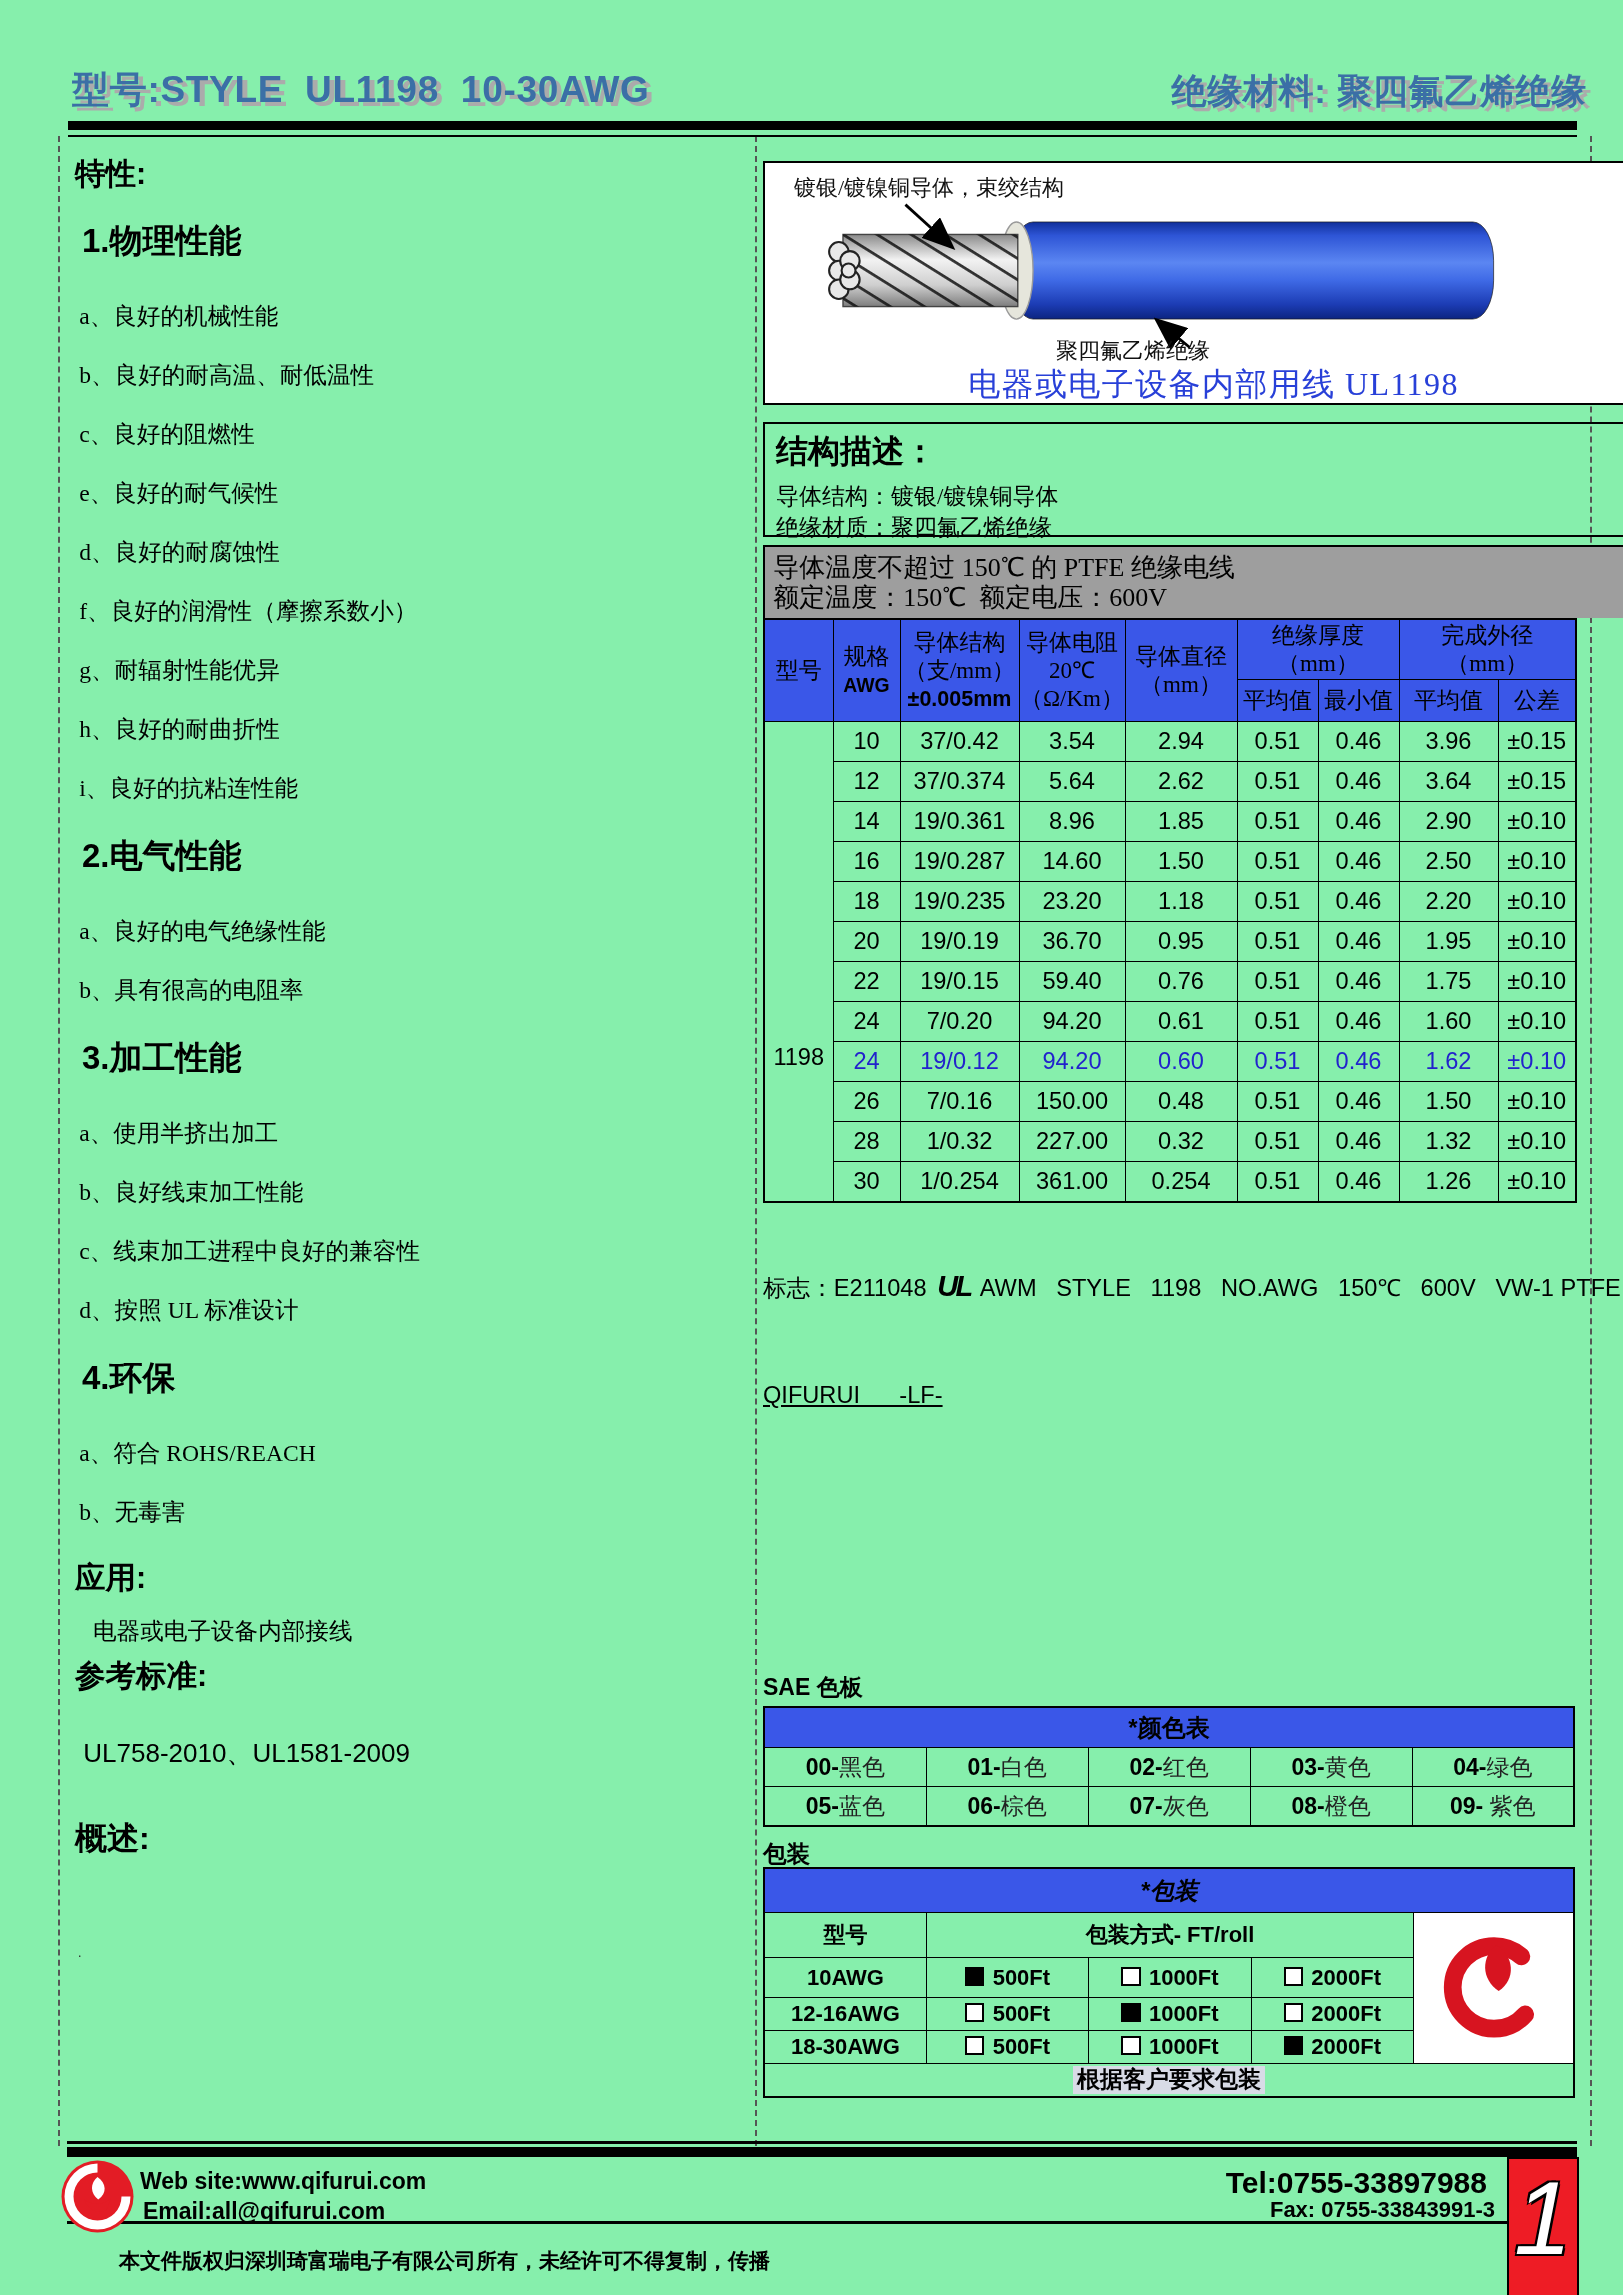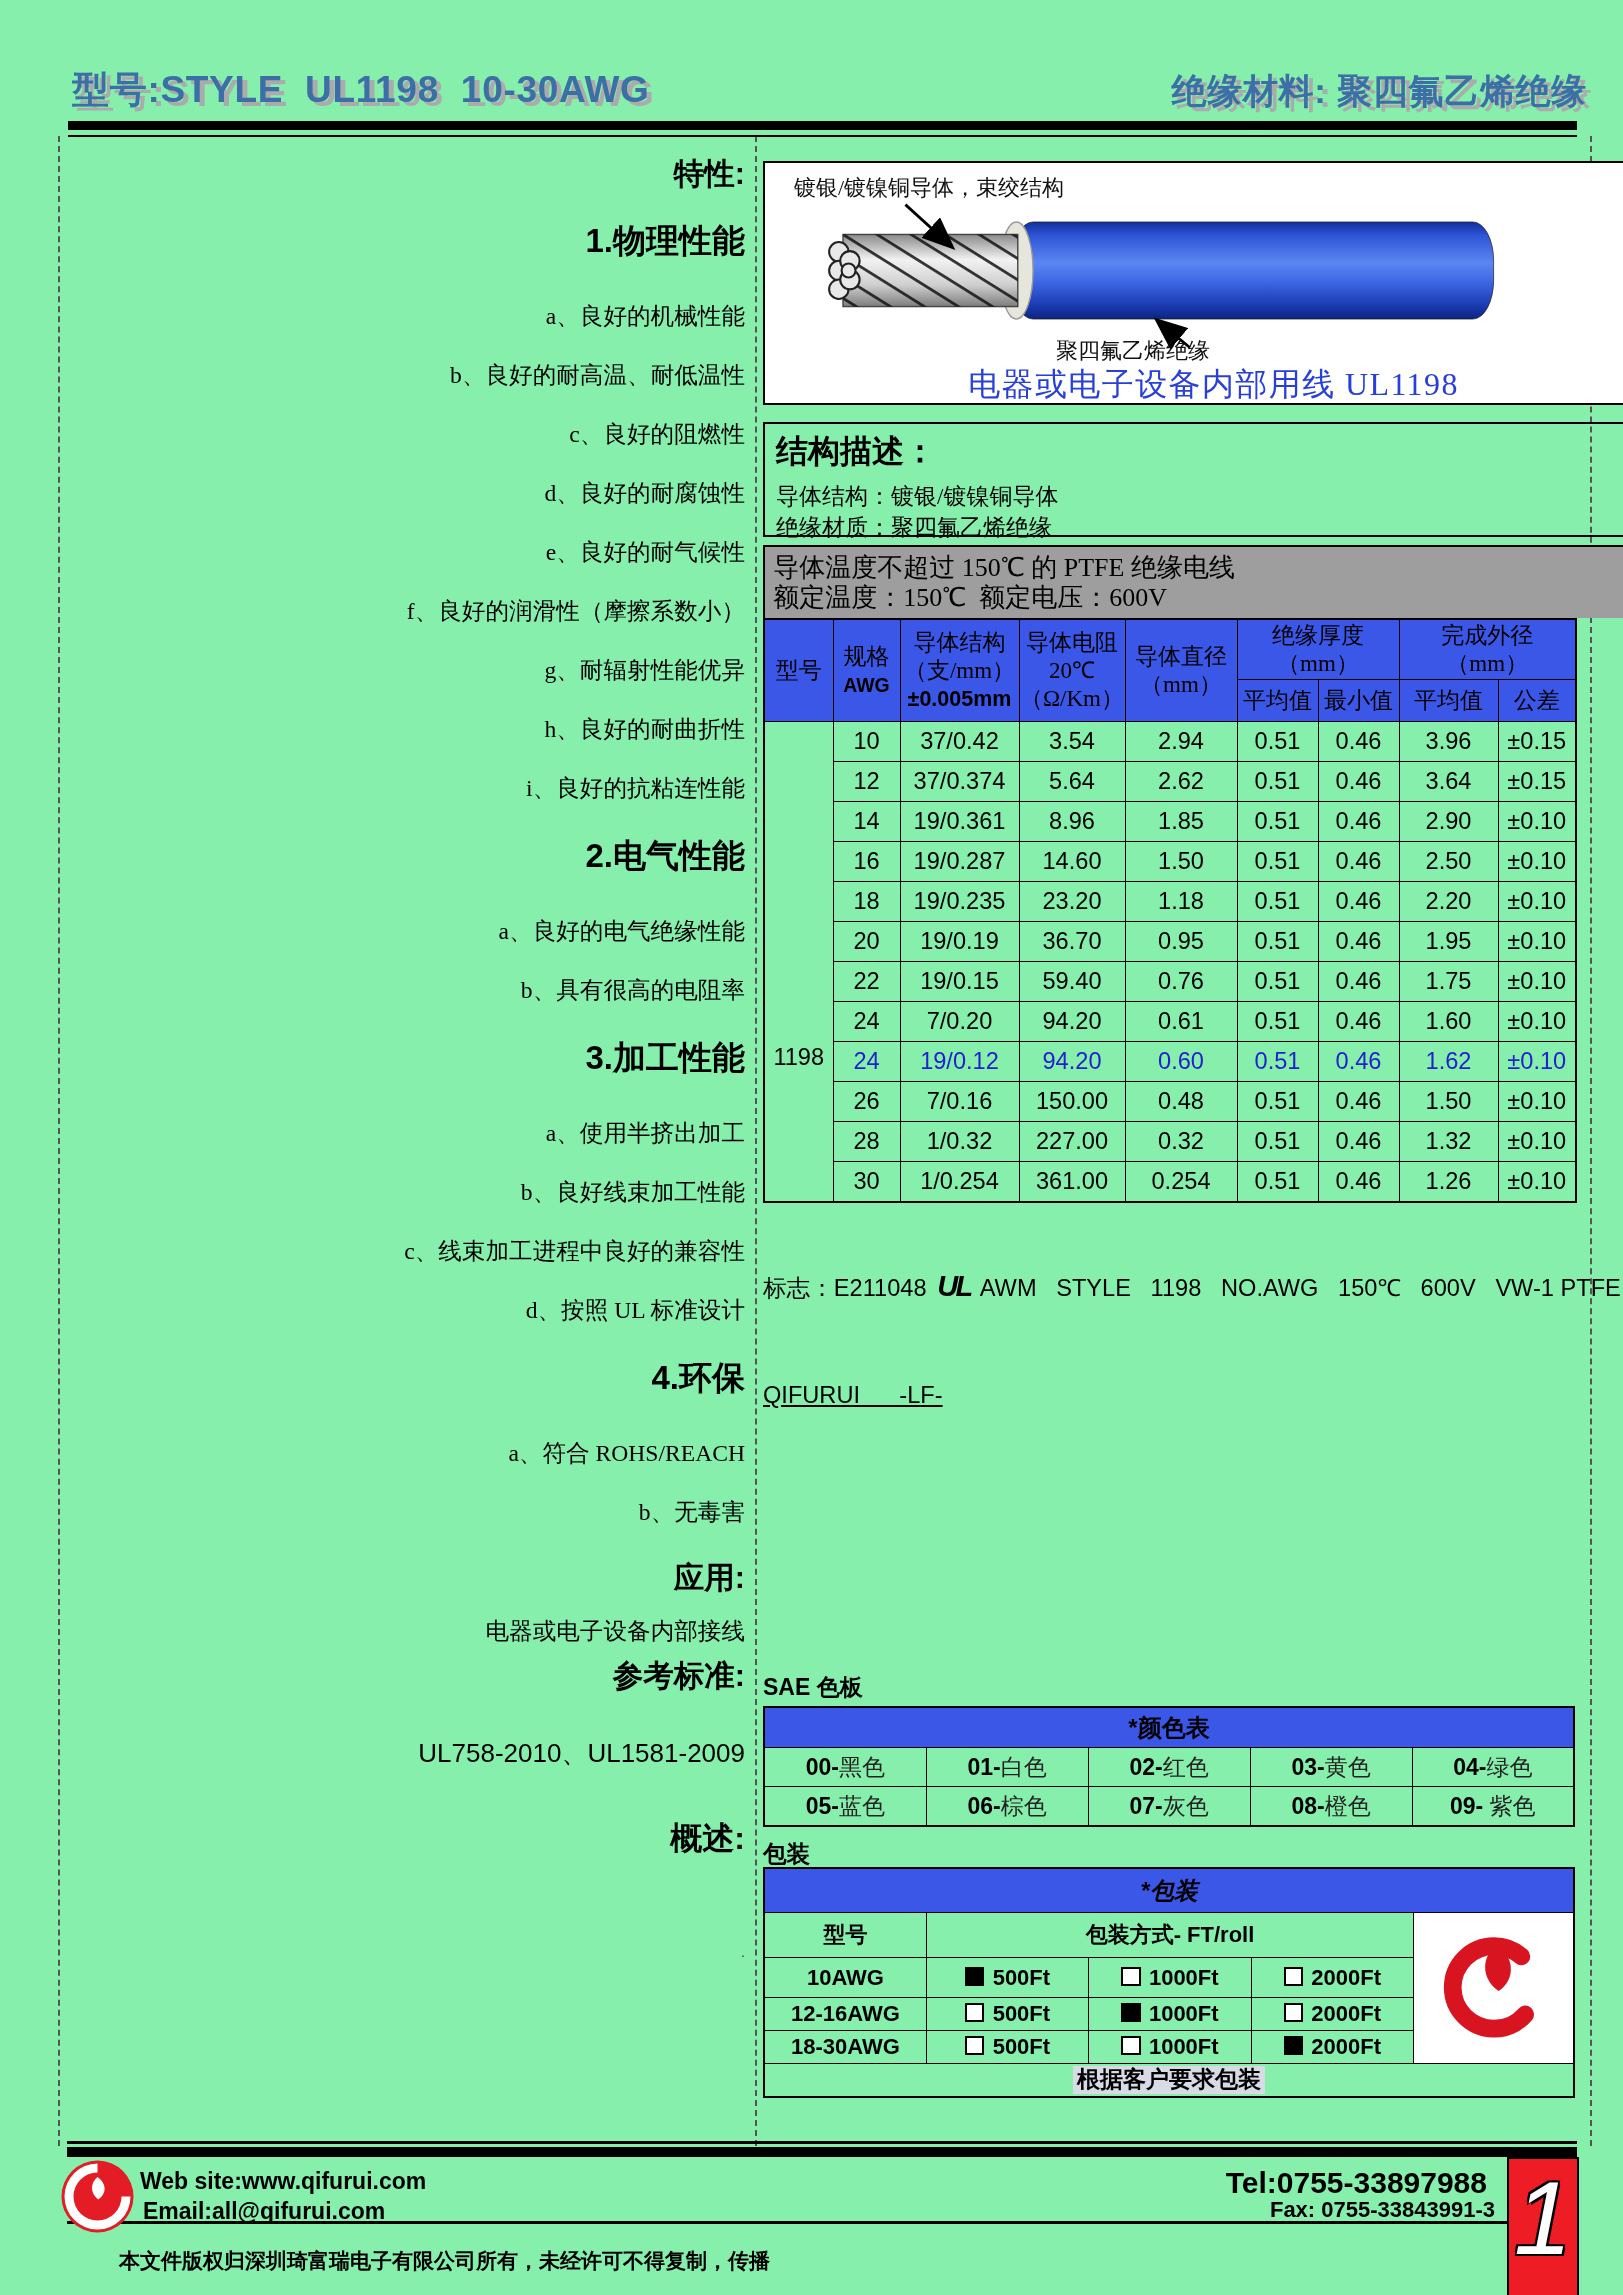--- a/index.html
+++ b/index.html
@@ -5,21 +5,21 @@
   html,body{margin:0;padding:0;background:#fff;}
   .page{position:relative;width:1623px;height:2295px;background:#86efac;overflow:hidden;
         font-family:"Liberation Sans",sans-serif;color:#000;}
   
   .vdash{position:absolute;top:136px;height:2010px;width:0;border-left:2.1px dashed #555;}
   
   .hdr-title{position:absolute;font-weight:bold;font-size:37px;letter-spacing:0.7px;
              color:#3b6fa6;text-shadow:4.9px 3.5px 0 #ababab;white-space:pre;}
   .rule{position:absolute;background:#000;}
   
-  .leftcol{position:absolute;left:75px;top:154px;width:670px;text-align:right;}
+  .leftcol{position:absolute;left:75px;top:154px;width:670px;}
   .feat-title{font-size:30.5px;font-weight:bold;margin:0 0 23.6px 0;}
   .sec-head{font-size:33px;font-weight:bold;margin:18px 0 39px 7px;}
   .feat-item{font-family:"Liberation Serif",serif;font-size:23.6px;line-height:26px;margin:0 0 33px 4.2px;}
   .app-head{font-size:30.5px;font-weight:bold;margin:23.6px 0 16.7px 0;}
   .app-text{font-family:"Liberation Serif",serif;font-size:23.6px;margin:0 0 8.3px 18px;}
   .ref-head{font-size:30.5px;font-weight:bold;margin:8.3px 0 39px 0;}
   .ref-text{font-size:26px;margin:0 0 46px 8.3px;}
   .ov-head{font-size:32px;font-weight:bold;margin:12.5px 0 0 0;}
   .tiny-dot{font-size:14px;margin:83px 0 0 2.8px;color:#333;}
   
@@ -95,22 +95,22 @@
   <div class="rule" style="left:68px;top:121px;width:1509px;height:9px;"></div>
   <div class="rule" style="left:68px;top:135px;width:1509px;height:2.1px;"></div>
 
   <div class="leftcol">
     <div class="feat-title">特性:</div>
     <div id="feature-sections">
         <div class="sec-head">1.物理性能</div>
         <div class="feat-item">a、良好的机械性能</div>
         <div class="feat-item">b、良好的耐高温、耐低温性</div>
         <div class="feat-item">c、良好的阻燃性</div>
+        <div class="feat-item">e、良好的耐气候性</div>
         <div class="feat-item">d、良好的耐腐蚀性</div>
-        <div class="feat-item">e、良好的耐气候性</div>
         <div class="feat-item">f、良好的润滑性（摩擦系数小）</div>
         <div class="feat-item">g、耐辐射性能优异</div>
         <div class="feat-item">h、良好的耐曲折性</div>
         <div class="feat-item">i、良好的抗粘连性能</div>
         <div class="sec-head">2.电气性能</div>
         <div class="feat-item">a、良好的电气绝缘性能</div>
         <div class="feat-item">b、具有很高的电阻率</div>
         <div class="sec-head">3.加工性能</div>
         <div class="feat-item">a、使用半挤出加工</div>
         <div class="feat-item">b、良好线束加工性能</div>

